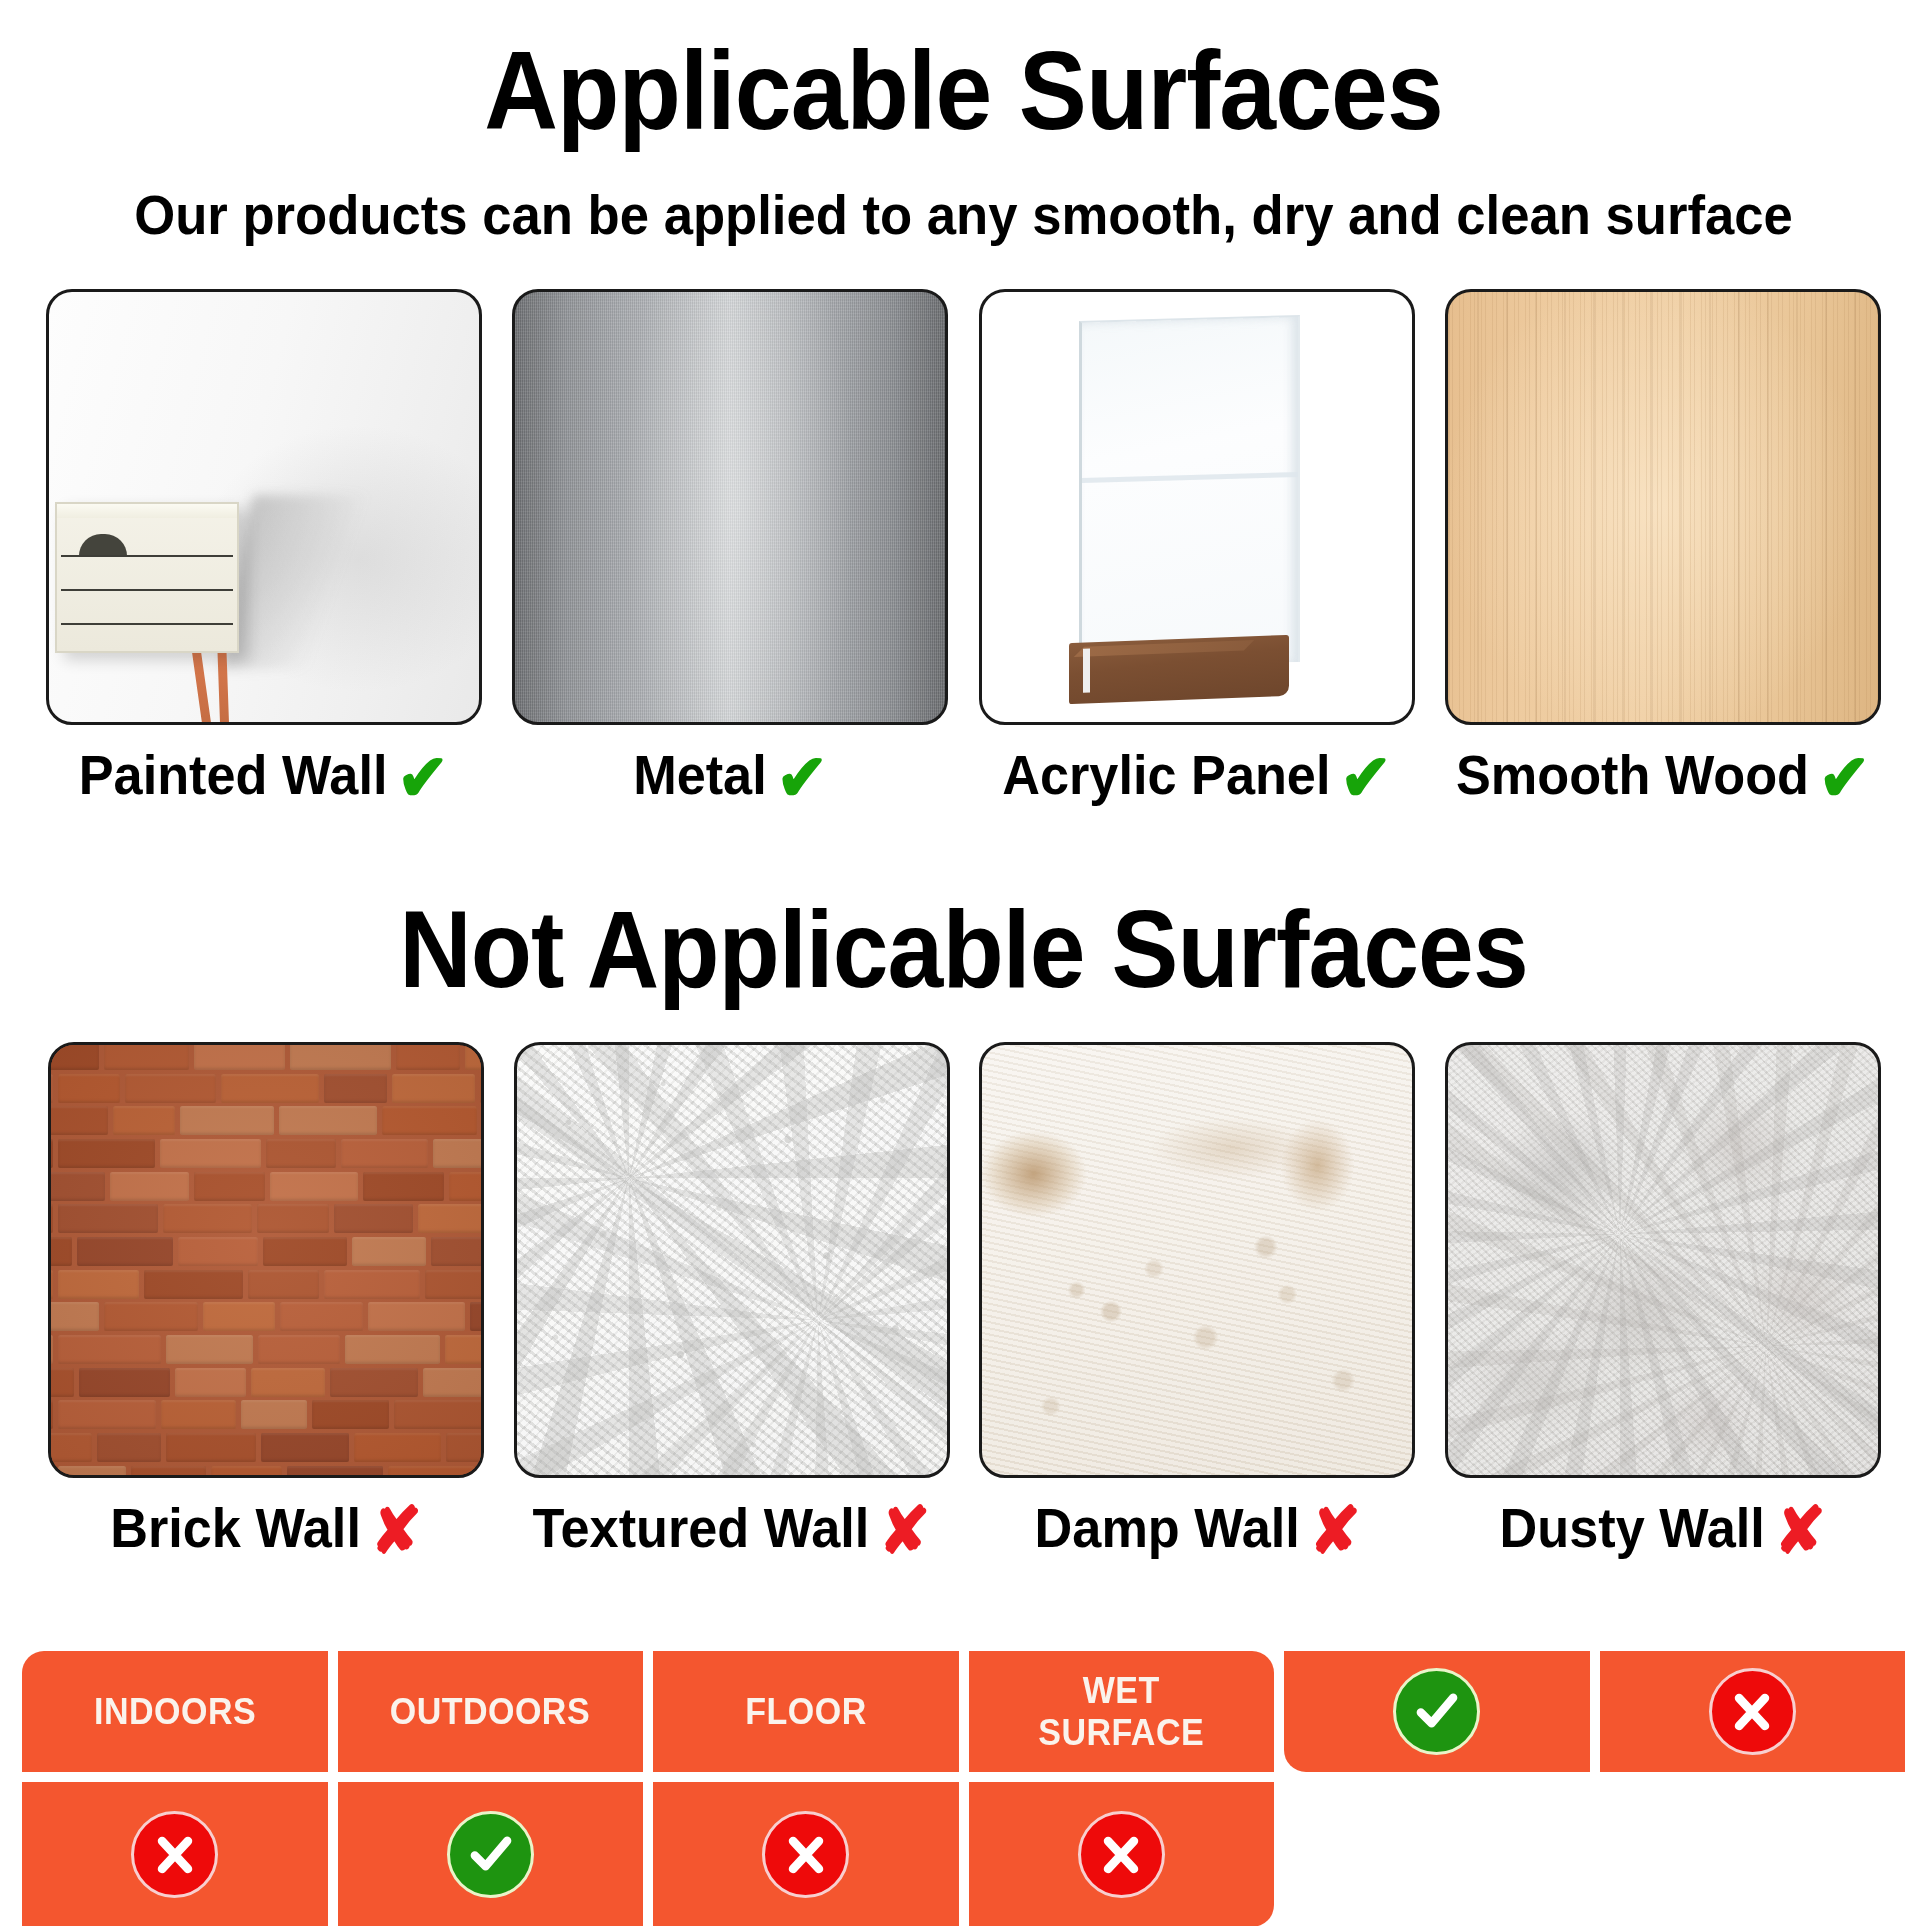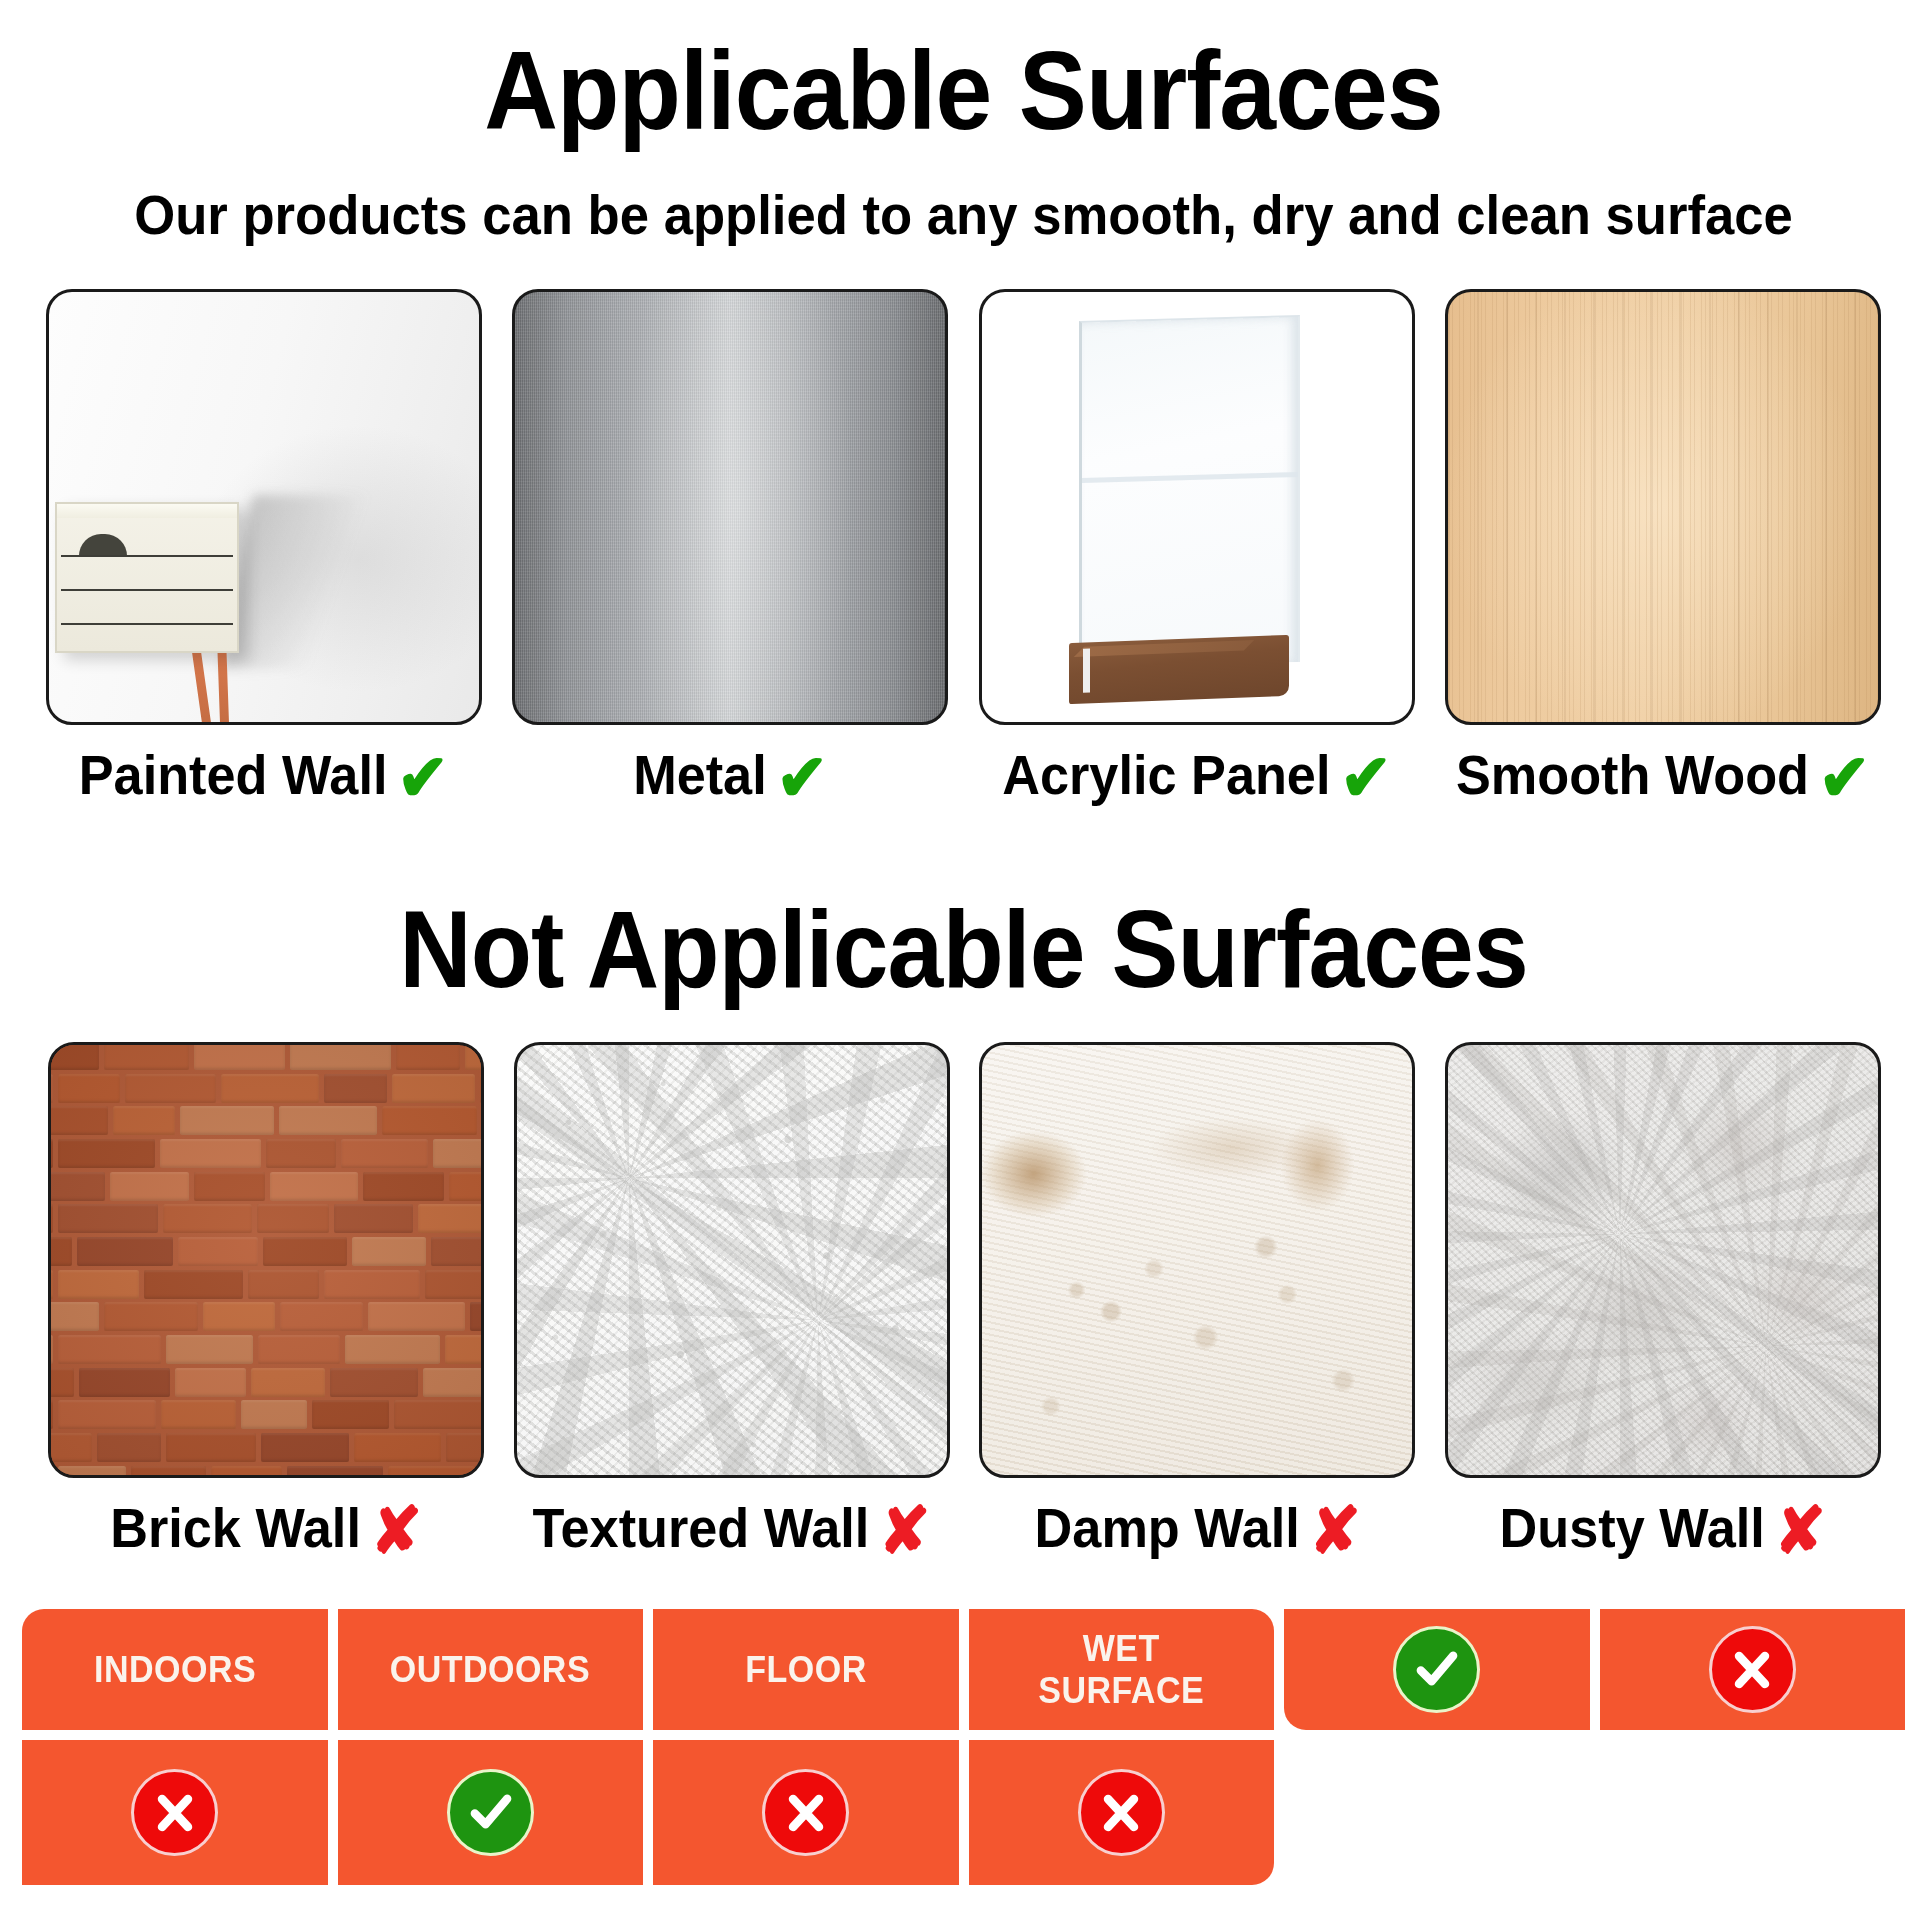--- a/index.html
+++ b/index.html
@@ -534,21 +534,21 @@
   <div class="swatch-cell">
     <div class="swatch-img tex-dusty"></div>
     <div class="swatch-label">
       <span>Dusty Wall</span>
       <span class="mark-x">✘</span>
     </div>
   </div>
 
 </div>
 
-<div class="usage-table" id="usage-table" style="top:1609px;">
+<div class="usage-table" id="usage-table" style="top:1651px;">
     <div class="u-cell r0c0">
       <div class="u-head">
         <span>INDOORS</span>
       </div>
     </div>
     <div class="u-cell r0c1">
       <div class="u-head">
         <span>OUTDOORS</span>
       </div>
     </div>

